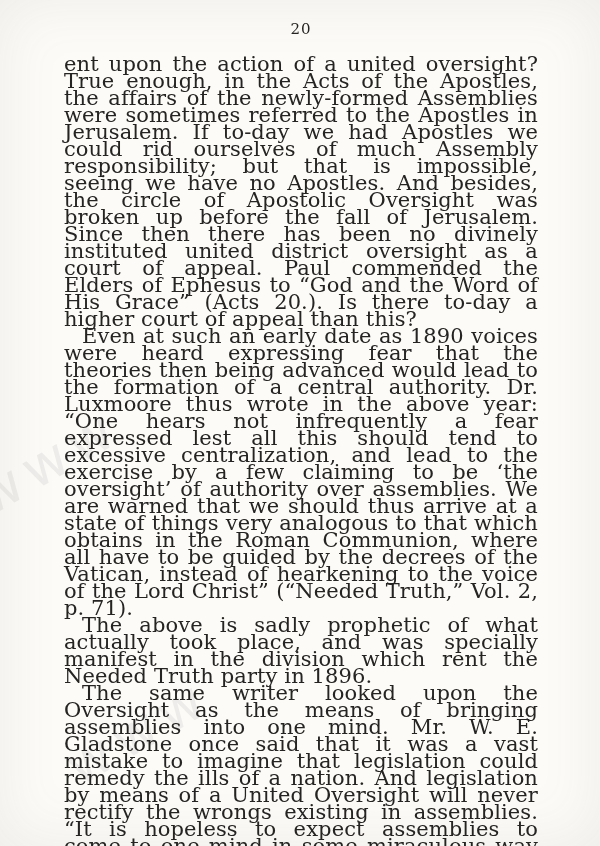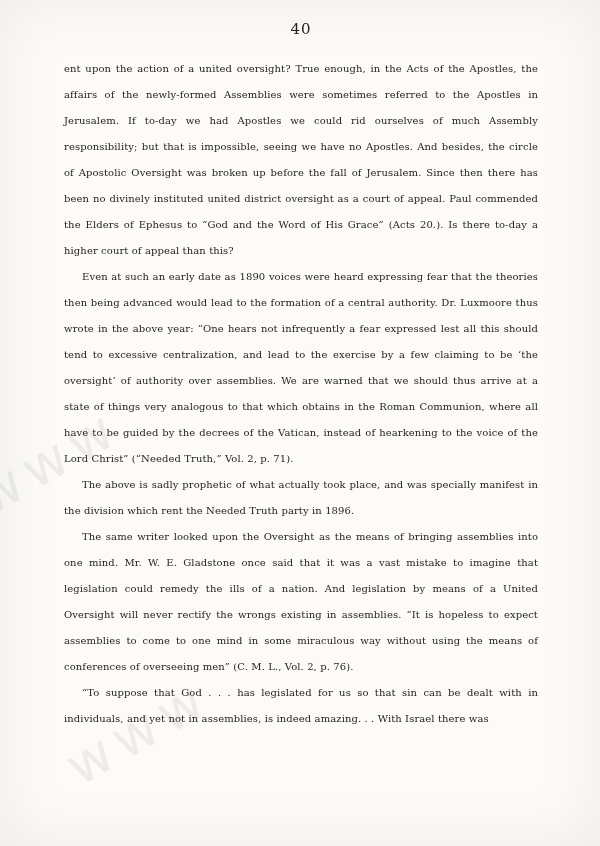--- a/index.html
+++ b/index.html
@@ -27,22 +27,22 @@
     font-size: 15px;
     letter-spacing: 1px;
     margin: 0 0 18px 0;
   }
   .body-text {
     position: relative;
     z-index: 1;
   }
   .body-text p {
     margin: 0;
-    font-size: 10px;
-    line-height: 26px;
+    font-size: 21px;
+    line-height: 17px;
     text-align: justify;
     text-justify: inter-word;
     letter-spacing: 0.1px;
   }
   .body-text p.indent {
     text-indent: 18px;
   }
   .italic {
   }
   .watermark {
@@ -60,21 +60,21 @@
   .wm1 { left: -30px; top: 430px; }
   .wm2 { left: 60px;  top: 700px; }
 </style>
 </head>
 <body>
 
 <div class="page">
   <div class="watermark wm1">www</div>
   <div class="watermark wm2">www</div>
 
-  <div class="page-number">40</div>
+  <div class="page-number">20</div>
 
   <div class="body-text">
       <p><span>ent upon the action of a united oversight?  True enough, in the Acts of the Apostles, the affairs of the newly-formed Assemblies were sometimes referred to the Apostles in Jerusalem.  If to-day we had Apostles we could rid ourselves of much Assembly responsibility; but that is impossible, seeing we have no Apostles.  And besides, the circle of Apostolic Oversight was broken up before the fall of Jerusalem.  Since then there has been no divinely instituted united district oversight as a court of appeal. Paul commended the Elders of Ephesus to “God and the Word of His Grace” (Acts 20.).  Is there to-day a higher court of appeal than this?</span></p>
       <p class="indent"><span>Even at such an early date as 1890 voices were heard expressing fear that the theories then being advanced would lead to the formation of </span><span class="italic">a central authority.</span><span>  Dr. Luxmoore thus wrote in the above year: “One hears not infrequently a fear expressed lest all this should tend to excessive centralization, and lead to the exercise by a few claiming to be ‘the oversight’ of authority over assemblies.  We are warned that we should thus arrive at a state of things very analogous to that which obtains in the Roman Communion, where all have to be guided by the decrees of the Vatican, instead of hearkening to the voice of the Lord Christ” (“</span><span class="italic">Needed Truth,</span><span>” </span><span class="italic">Vol. 2, p. 71</span><span>).</span></p>
       <p class="indent"><span>The above is sadly prophetic of what actually took place, and was specially manifest in the division which rent the </span><span class="italic">Needed Truth</span><span> party in 1896.</span></p>
       <p class="indent"><span>The same writer looked upon the Oversight as the means of bringing assemblies into one mind.  Mr. W. E. Gladstone once said that it was a vast mistake to imagine that legislation could remedy the ills of a nation.  And legislation by means of a United Oversight will never rectify the wrongs existing in assemblies.  “It is hopeless to expect assemblies to come to one mind in some miraculous way without using the means of conferences of overseeing men” (</span><span class="italic">C. M. L., Vol. 2, p. 76</span><span>).</span></p>
       <p class="indent"><span>“To suppose that God . . . has legislated for us so that sin can be dealt with in individuals, and yet not in assemblies, is indeed amazing. . . With Israel there was</span></p>
     </div>
 </div>
 

